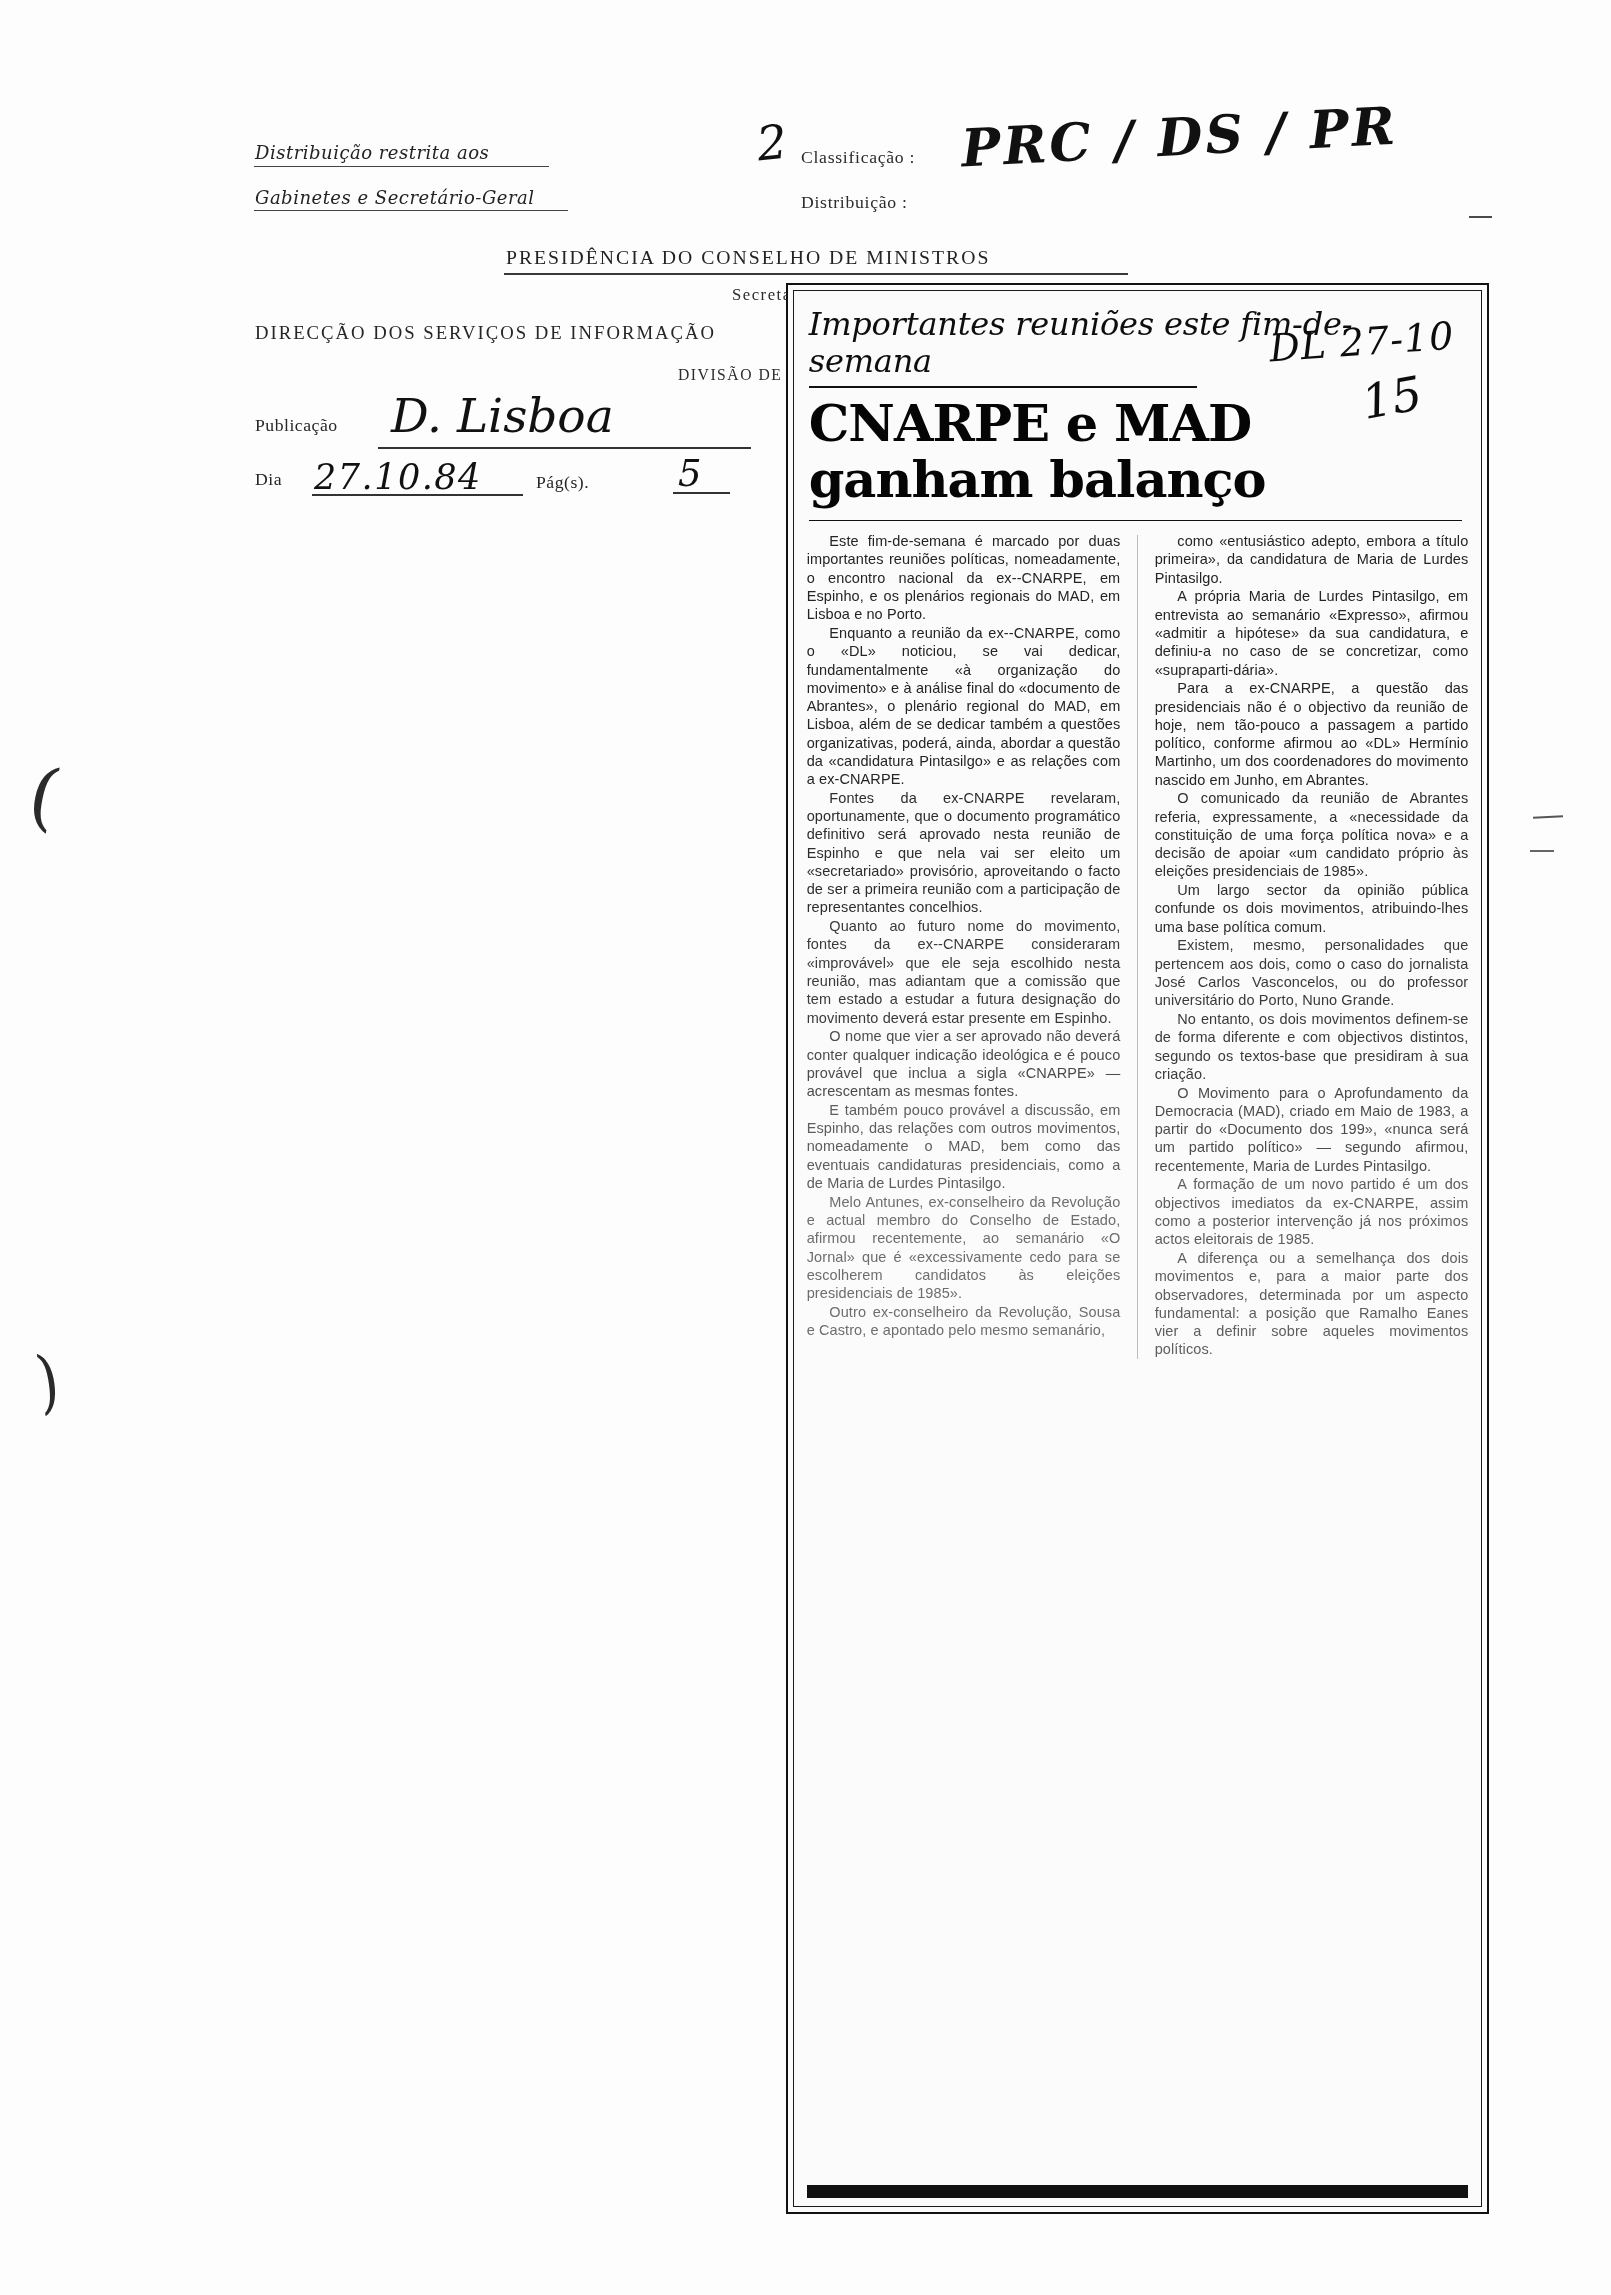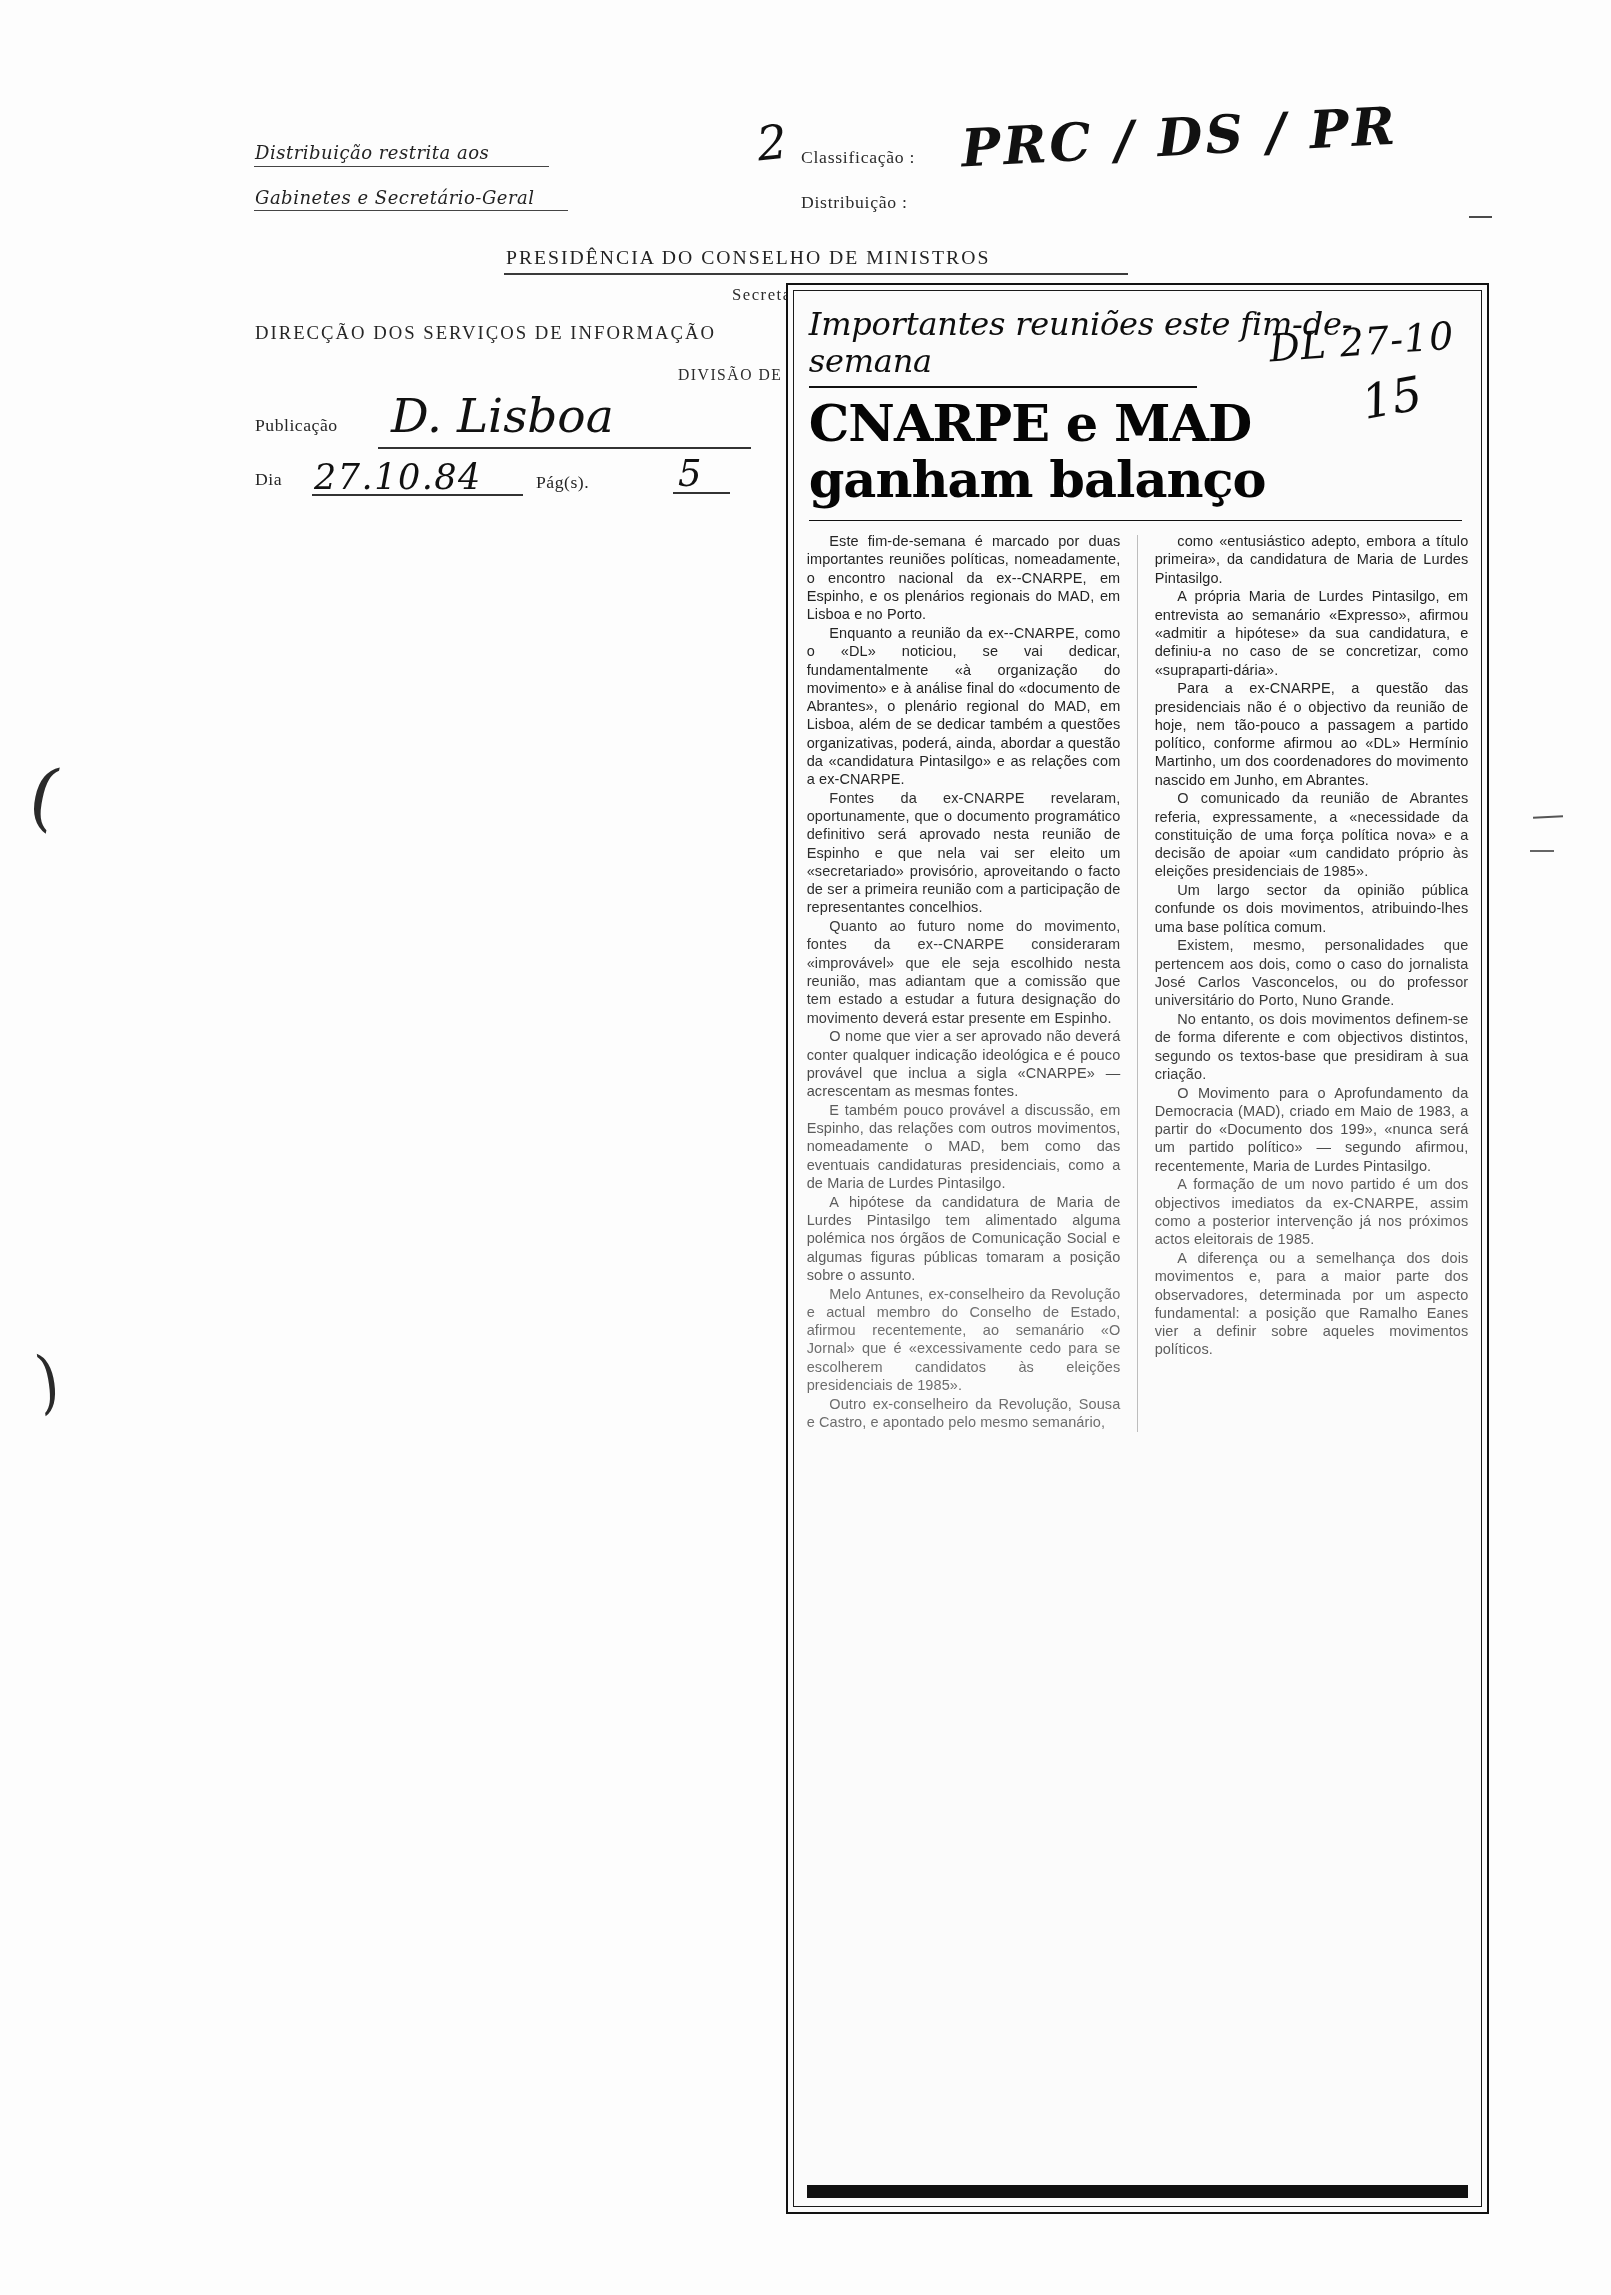--- a/index.html
+++ b/index.html
@@ -405,21 +405,20 @@
     <div class="head-rule"></div>
 
     <div class="columns">
       <div class="col">
         <p class="f1">Este fim-de-semana é marcado por duas importantes reuniões políticas, nomeadamente, o encontro nacional da ex--CNARPE, em Espinho, e os plenários regionais do MAD, em Lisboa e no Porto.</p>
         <p class="f1">Enquanto a reunião da ex--CNARPE, como o «DL» noticiou, se vai dedicar, fundamentalmente «à organização do movimento» e à análise final do «documento de Abrantes», o plenário regional do MAD, em Lisboa, além de se dedicar também a questões organizativas, poderá, ainda, abordar a questão da «candidatura Pintasilgo» e as relações com a ex-CNARPE.</p>
         <p class="f2">Fontes da ex-CNARPE revelaram, oportunamente, que o documento programático definitivo será aprovado nesta reunião de Espinho e que nela vai ser eleito um «secretariado» provisório, aproveitando o facto de ser a primeira reunião com a participação de representantes concelhios.</p>
         <p class="f3">Quanto ao futuro nome do movimento, fontes da ex--CNARPE consideraram «improvável» que ele seja escolhido nesta reunião, mas adiantam que a comissão que tem estado a estudar a futura designação do movimento deverá estar presente em Espinho.</p>
         <p class="f4">O nome que vier a ser aprovado não deverá conter qualquer indicação ideológica e é pouco provável que inclua a sigla «CNARPE» — acrescentam as mesmas fontes.</p>
         <p class="f5">E também pouco provável a discussão, em Espinho, das relações com outros movimentos, nomeadamente o MAD, bem como das eventuais candidaturas presidenciais, como a de Maria de Lurdes Pintasilgo.</p>
-        <p class="f5">A hipótese da candidatura de Maria de Lurdes Pintasilgo tem alimentado alguma polémica nos órgãos de Comunicação Social e algumas figuras públicas tomaram a posição sobre o assunto.</p>
         <p class="f6">Melo Antunes, ex-conselheiro da Revolução e actual membro do Conselho de Estado, afirmou recentemente, ao semanário «O Jornal» que é «excessivamente cedo para se escolherem candidatos às eleições presidenciais de 1985».</p>
         <p class="f6">Outro ex-conselheiro da Revolução, Sousa e Castro, e apontado pelo mesmo semanário,</p>
       </div>
 
       <div class="col-divider"></div>
 
       <div class="col">
         <p class="f1">como «entusiástico adepto, embora a título primeira», da candidatura de Maria de Lurdes Pintasilgo.</p>
         <p class="f1">A própria Maria de Lurdes Pintasilgo, em entrevista ao semanário «Expresso», afirmou «admitir a hipótese» da sua candidatura, e definiu-a no caso de se concretizar, como «supraparti-dária».</p>
         <p class="f1">Para a ex-CNARPE, a questão das presidenciais não é o objectivo da reunião de hoje, nem tão-pouco a passagem a partido político, conforme afirmou ao «DL» Hermínio Martinho, um dos coordenadores do movimento nascido em Junho, em Abrantes.</p>

